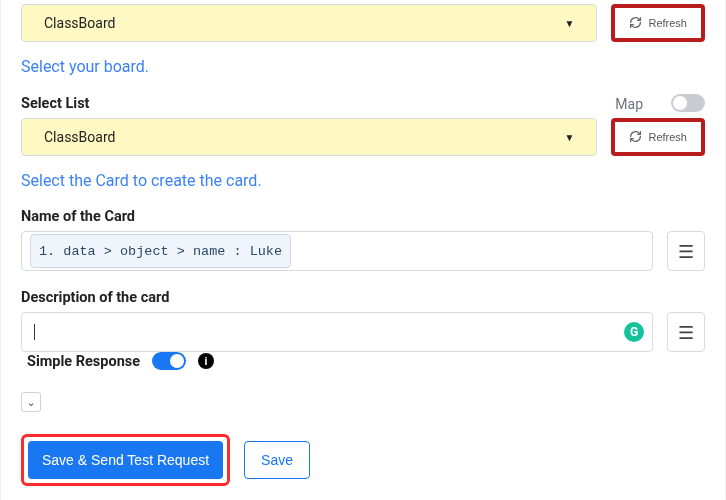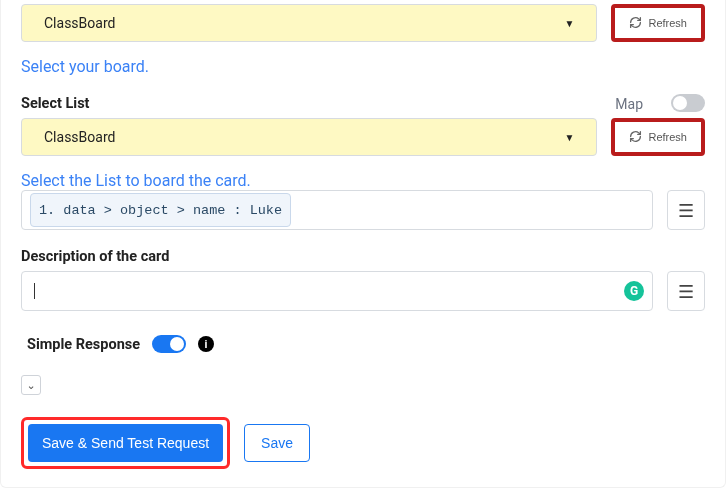--- a/index.html
+++ b/index.html
@@ -156,21 +156,20 @@
     display: flex;
     align-items: flex-end;
     gap: 28px;
     color: #6b7280;
     font-size: 14px;
   }
   .simple-row {
     display: flex;
     align-items: center;
     gap: 12px;
-    margin-top: 24px;
     padding-left: 6px;
   }
   .api-row {
     display: flex;
     align-items: center;
     gap: 12px;
     margin-top: 22px;
   }
   .expand-box {
     width: 20px;
@@ -268,22 +267,25 @@
         <svg viewBox="0 0 24 24" fill="none" stroke="#666" stroke-width="2.4" stroke-linecap="round" stroke-linejoin="round">
             <path d="M3 12a9 9 0 0 1 15-6.7L21 8"></path>
             <path d="M21 3v5h-5"></path>
             <path d="M21 12a9 9 0 0 1-15 6.7L3 16"></path>
             <path d="M3 21v-5h5"></path>
           </svg>
       </span>
       <span>Refresh</span>
     </button>
   </div>
-  <div class="helper">Select the List to board the card.</div>
-
+  <div class="helper">Select the Card to create the card.</div>
+
+  <div class="label-row">
+    <span class="field-label">Name of the Card</span>
+  </div>
   <div class="row">
     <div class="input-wrap grow">
       <span class="tag-chip">1. data &gt; object &gt; name : Luke</span>
     </div>
     <div class="side-btn">
       <span>☰</span>
     </div>
   </div>
 
   <div class="label-row">

